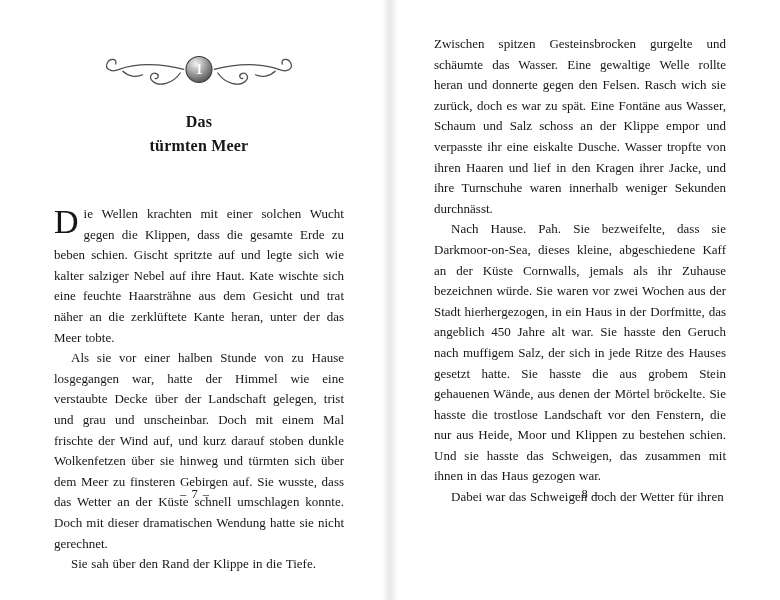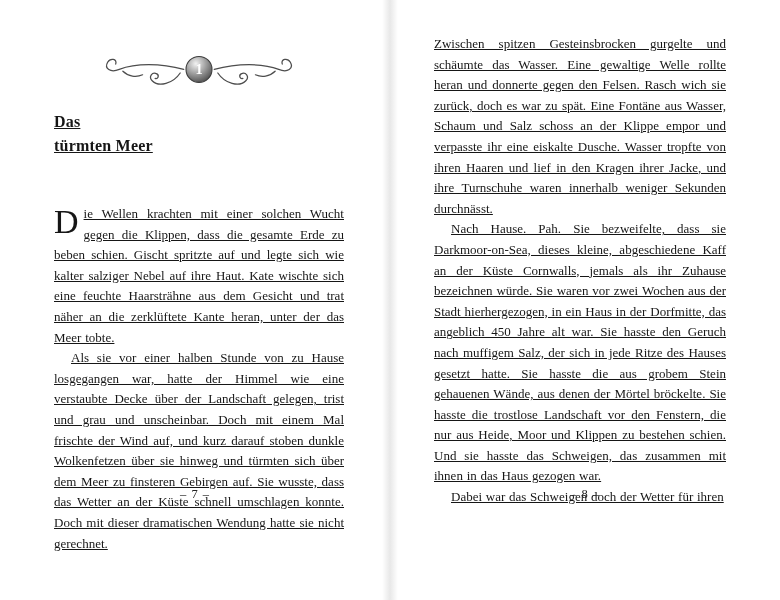--- a/index.html
+++ b/index.html
@@ -16,41 +16,40 @@
     display: flex;
     font-family: "Liberation Serif", serif;
     color: #161616;
     overflow: hidden;
   }
   .page {
     width: 390px;
     height: 520px;
     box-sizing: border-box;
     position: relative;
-    text-decoration: underline;
   }
   .page-left  { padding: 28px 46px 0 54px; }
   .page-right { padding: 34px 54px 0 44px; }
   .gutter {
     position: absolute;
     left: 382px;
     top: 0;
     width: 16px;
     height: 100%;
     background: linear-gradient(to right, rgba(0,0,0,0) 0%, rgba(0,0,0,0.09) 50%, rgba(0,0,0,0) 100%);
     pointer-events: none;
   }
   .ornament {
     text-align: center;
     margin-top: 18px;
     height: 56px;
   }
   .chapter-title {
     margin: 8px 0 0 0;
-    text-align: left;
+    text-align: center;
     font-size: 16px;
     line-height: 1.5;
     font-weight: bold;
     letter-spacing: 0.2px;
   }
   .body-text {
     margin-top: 46px;
     font-size: 13px;
     line-height: 20.6px;
     text-align: justify;
@@ -110,20 +109,21 @@
     </div>
 
     <h1 class="chapter-title">
       <span>Das</span><br>
       <span>türmten Meer</span>
     </h1>
 
     <div class="body-text">
         <p class="para"><span class="dropcap">D</span>ie Wellen krachten mit einer solchen Wucht gegen die Klippen, dass die gesamte Erde zu beben schien. Gischt spritzte auf und legte sich wie kalter salziger Nebel auf ihre Haut. Kate wischte sich eine feuchte Haarsträhne aus dem Gesicht und trat näher an die zerklüftete Kante heran, unter der das Meer tobte.</p>
         <p class="para indent">Als sie vor einer halben Stunde von zu Hause losgegangen war, hatte der Himmel wie eine verstaubte Decke über der Landschaft gelegen, trist und grau und unscheinbar. Doch mit einem Mal frischte der Wind auf, und kurz darauf stoben dunkle Wolkenfetzen über sie hinweg und türmten sich über dem Meer zu finsteren Gebirgen auf. Sie wusste, dass das Wetter an der Küste schnell umschlagen konnte. Doch mit dieser dramatischen Wendung hatte sie nicht gerechnet.</p>
+        <p class="para indent">Sie sah über den Rand der Klippe in die Tiefe.</p>
       </div>
 
     <div class="pageno">– 7 –</div>
   </div>
 
   <div class="page page-right">
     <div class="body-text">
         <p class="para">Zwischen spitzen Gesteinsbrocken gurgelte und schäumte das Wasser. Eine gewaltige Welle rollte heran und donnerte gegen den Felsen. Rasch wich sie zurück, doch es war zu spät. Eine Fontäne aus Wasser, Schaum und Salz schoss an der Klippe empor und verpasste ihr eine eiskalte Dusche. Wasser tropfte von ihren Haaren und lief in den Kragen ihrer Jacke, und ihre Turnschuhe waren innerhalb weniger Sekunden durchnässt.</p>
         <p class="para indent">Nach Hause. Pah. Sie bezweifelte, dass sie Darkmoor-on-Sea, dieses kleine, abgeschiedene Kaff an der Küste Cornwalls, jemals als ihr Zuhause bezeichnen würde. Sie waren vor zwei Wochen aus der Stadt hierhergezogen, in ein Haus in der Dorfmitte, das angeblich 450 Jahre alt war. Sie hasste den Geruch nach muffigem Salz, der sich in jede Ritze des Hauses gesetzt hatte. Sie hasste die aus grobem Stein gehauenen Wände, aus denen der Mörtel bröckelte. Sie hasste die trostlose Landschaft vor den Fenstern, die nur aus Heide, Moor und Klippen zu bestehen schien. Und sie hasste das Schweigen, das zusammen mit ihnen in das Haus gezogen war.</p>
         <p class="para indent">Dabei war das Schweigen doch der Wetter für ihren</p>

